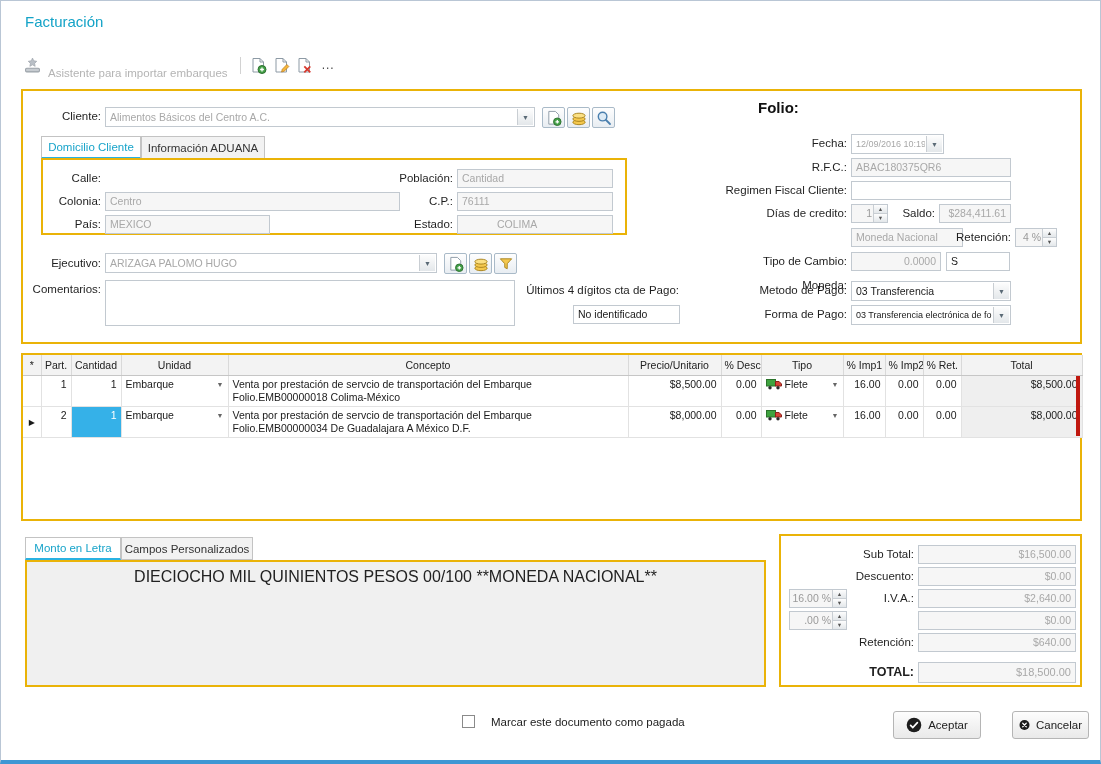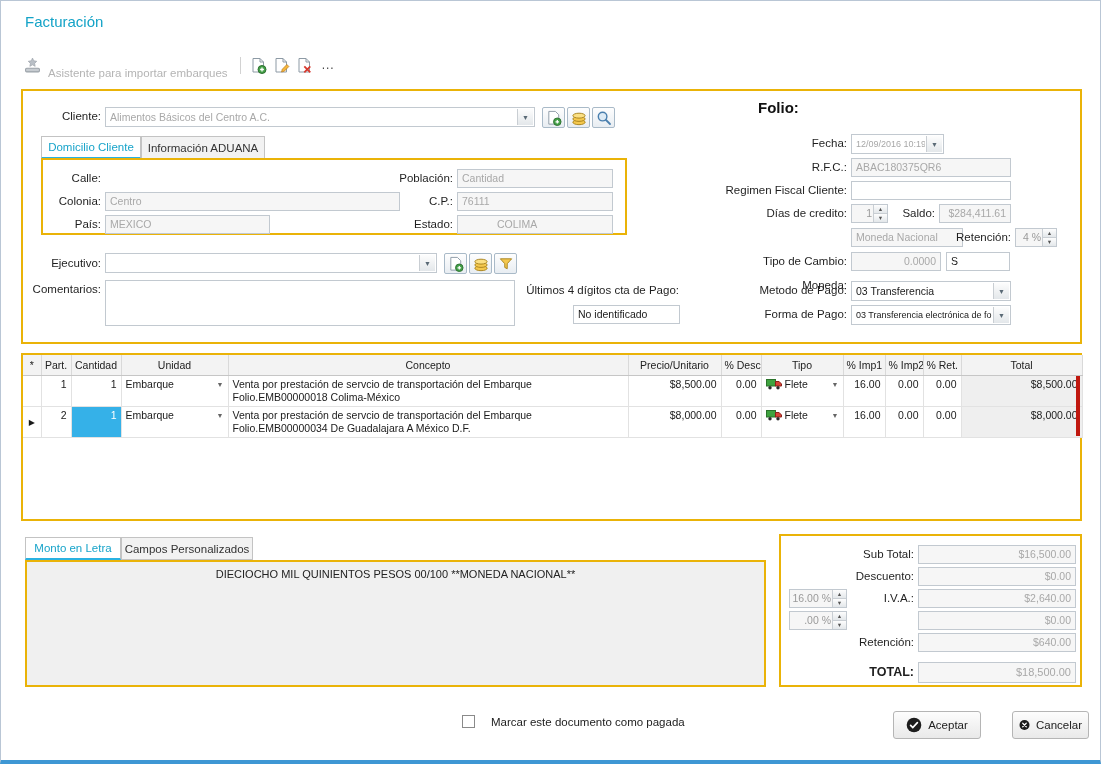--- a/index.html
+++ b/index.html
@@ -46,21 +46,21 @@
   .grid td{border-right:1px solid #e2e2e2;border-bottom:1px solid #e2e2e2;padding:2px 4px;height:26px;
       vertical-align:top;overflow:hidden;}
   .grid td.num{text-align:right;}
   .grid td.marker{vertical-align:middle;text-align:center;font-size:8px;padding:0;}
   .grid td.totcell{background:#efefef;text-align:right;}
   .grid td.sel{background:#35b1e8;color:#fff;}
   .cellrow{display:flex;align-items:center;gap:3px;}
   .cellrow .grow{flex:1;overflow:hidden;white-space:nowrap;}
   .dd{color:#666;font-size:7px;}
   .concepto{line-height:13px;}
-  .montotext{position:absolute;left:0;right:0;top:6px;text-align:center;font-size:11px;color:#222;}
+  .montotext{position:absolute;left:0;right:0;top:6px;text-align:center;font-size:16px;color:#222;}
   .btn{position:absolute;height:28px;box-sizing:border-box;border:1px solid #b5b5b5;border-radius:3px;
       background:linear-gradient(#fdfdfd,#e9e9e9);display:flex;align-items:center;justify-content:center;gap:6px;
       font-family:"Liberation Sans",sans-serif;font-size:11.5px;color:#222;}
   .chk{width:13px;height:13px;box-sizing:border-box;border:1px solid #8a8a8a;background:#fff;display:inline-block;}
   .chkwrap{position:absolute;display:flex;align-items:center;gap:16px;font-size:11.5px;color:#222;}
   .redstrip{position:absolute;right:0;top:21px;width:4px;height:60px;background:#c0180f;}
 </style>
 </head>
 <body>
 
@@ -146,20 +146,21 @@
       <div class="tb" style="left:414px;top:32px;width:156px;">76111</div>
 
       <div class="lbl" style="left:0;width:58px;top:58px;">País:</div>
       <div class="tb" style="left:62px;top:55px;width:165px;">MEXICO</div>
       <div class="lbl" style="left:330px;width:80px;top:58px;">Estado:</div>
       <div class="tb" style="left:414px;top:55px;width:156px;padding-left:39px;">COLIMA</div>
     </div>
 
     <div class="lbl" style="left:0;width:78px;top:166px;">Ejecutivo:</div>
     <div class="combo dis" style="left:82px;top:162px;width:332px;">
+      <span class="ctext">ARIZAGA PALOMO HUGO</span>
       <span class="cbtn">▼</span>
     </div>
     <div class="ibtn" style="left:421px;top:162px;">
       <svg width="16" height="16" viewBox="0 0 17 17">
           <path d="M3 1.5h7l3.5 3.5v10H3z" fill="#fff" stroke="#8d9aa5"></path>
           <circle cx="12" cy="12.5" r="4" fill="#43a047" stroke="#2e7031"></circle>
           <path d="M12 10.6v3.8M10.1 12.5h3.8" stroke="#fff" stroke-width="1.3"></path>
         </svg>
     </div>
     <div class="ibtn" style="left:446px;top:162px;">

